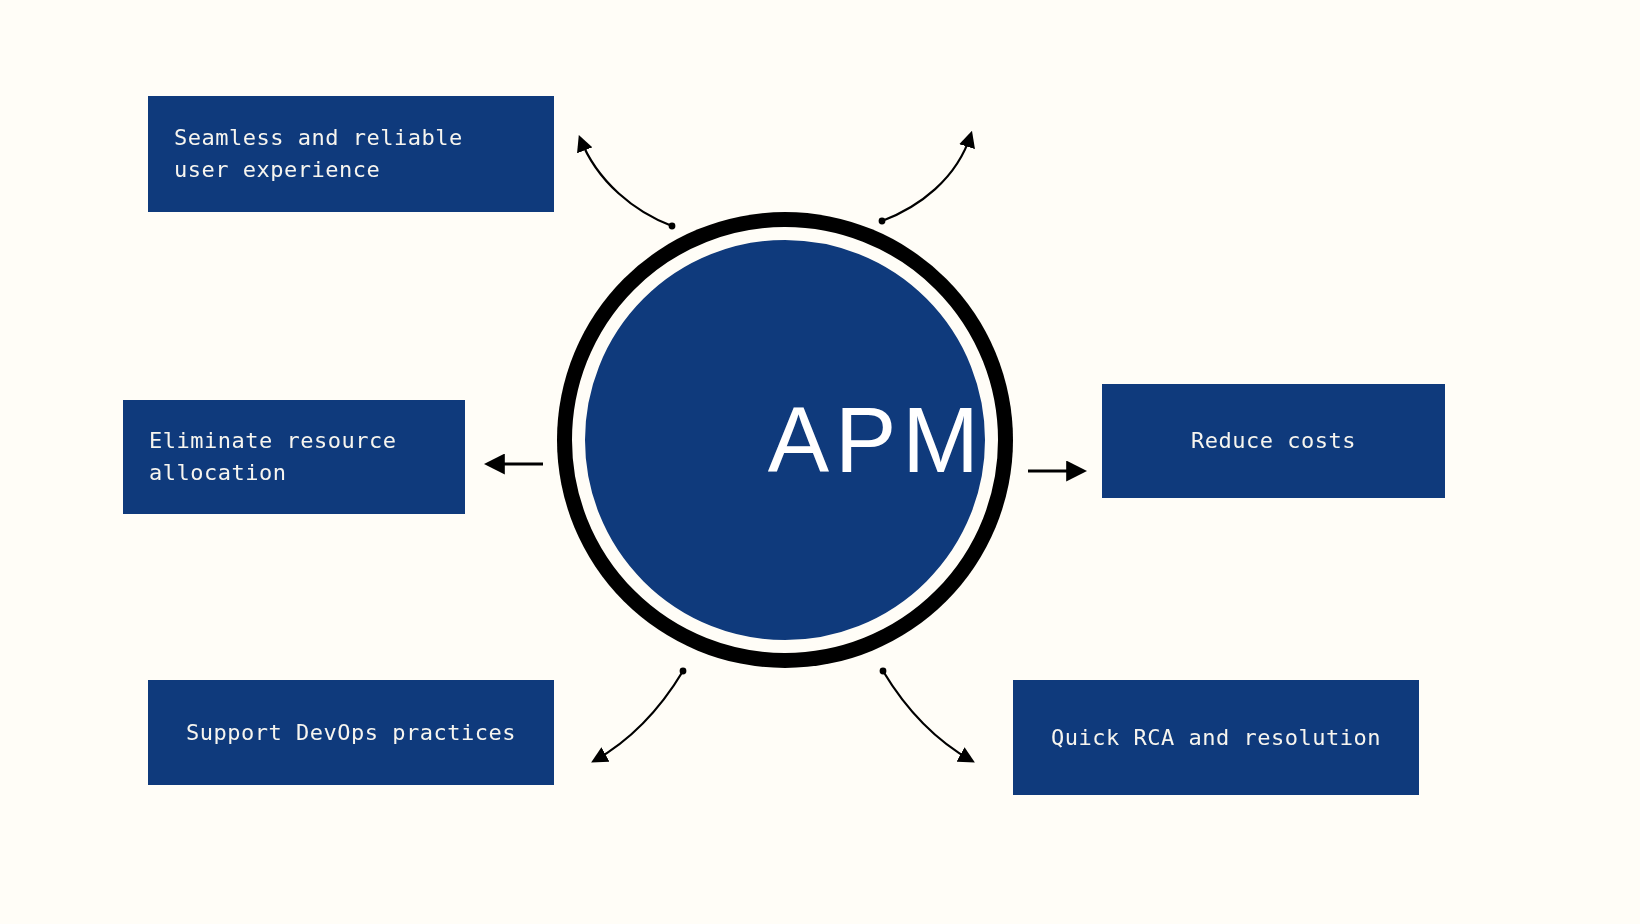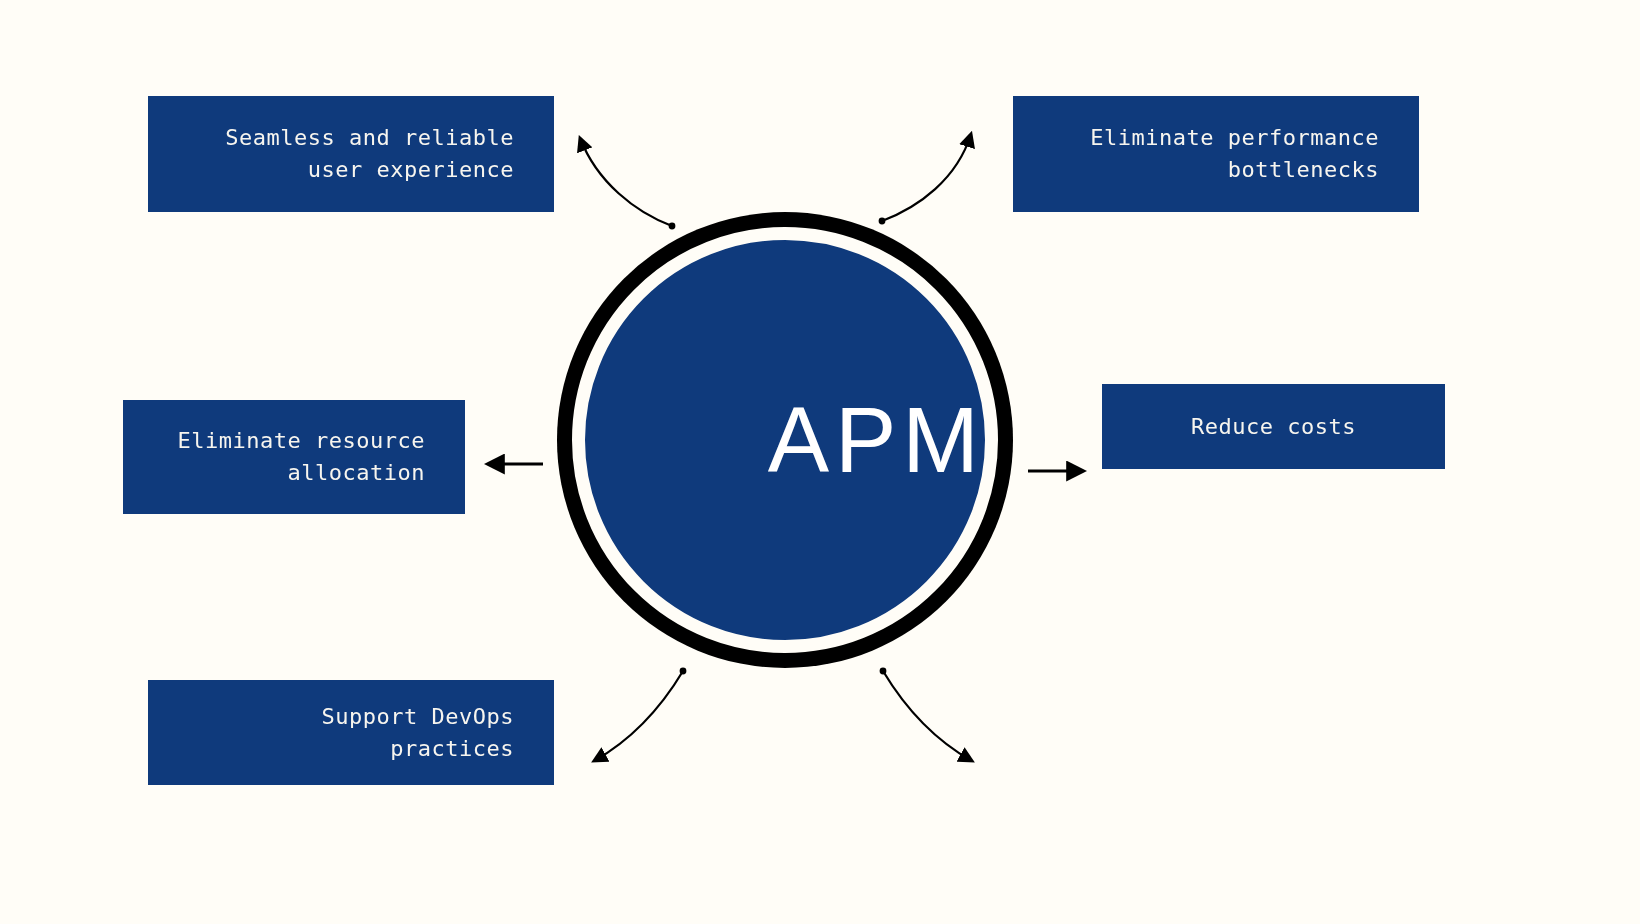--- a/index.html
+++ b/index.html
@@ -21,30 +21,30 @@
     background:var(--bg);
     overflow:hidden;
   }
   .benefit-box{
     position:absolute;
     background:var(--box);
     color:var(--box-text);
     display:flex;
     align-items:center;
     justify-content:center;
-    text-align:right;
+    text-align:left;
     font-size:22px;
     line-height:1.45;
-    padding:10px 40px;
+    padding:10px 26px;
     letter-spacing:0.5px;
   }
   .box-top-left   {left:148px; top:96px;  width:406px; height:116px;}
   .box-top-right  {left:1013px;top:96px;  width:406px; height:116px;}
   .box-mid-left   {left:123px; top:400px; width:342px; height:114px;}
-  .box-mid-right  {left:1102px;top:384px; width:343px; height:85px;}
+  .box-mid-right  {left:1102px;top:384px; width:343px; height:114px;}
   .box-bottom-left{left:148px; top:680px; width:406px; height:105px;}
   .box-bottom-right{left:1013px;top:680px;width:406px; height:115px;}
 
   .center-circle{
     position:absolute;
     left:572px;
     top:227px;
     width:426px;
     height:426px;
     border-radius:50%;
@@ -99,34 +99,34 @@
     <circle cx="883" cy="671" r="3.4" fill="#000"></circle>
 
     <path class="link" d="M 543 464 L 488 464" stroke-width="2.8" marker-end="url(#ah)"></path>
     <path class="link" d="M 1028 471 L 1083 471" stroke-width="2.8" marker-end="url(#ah)"></path>
   </svg>
 
   <div class="benefit-box box-top-left">
     <span>Seamless and reliable user experience</span>
   </div>
 
-  <div class="benefit-box box-top-right">
-    <span>Eliminate performance bottlenecks</span>
-  </div>
 
   <div class="benefit-box box-mid-left">
     <span>Eliminate resource allocation</span>
   </div>
 
   <div class="benefit-box box-mid-right">
     <span>Reduce costs</span>
   </div>
 
   <div class="benefit-box box-bottom-left">
     <span>Support DevOps practices</span>
   </div>
 
+  <div class="benefit-box box-bottom-right">
+    <span>Quick RCA and resolution</span>
+  </div>
 
   <div class="center-circle">
     <span class="center-label">APM</span>
   </div>
 
 </div>
 
 </body></html>

